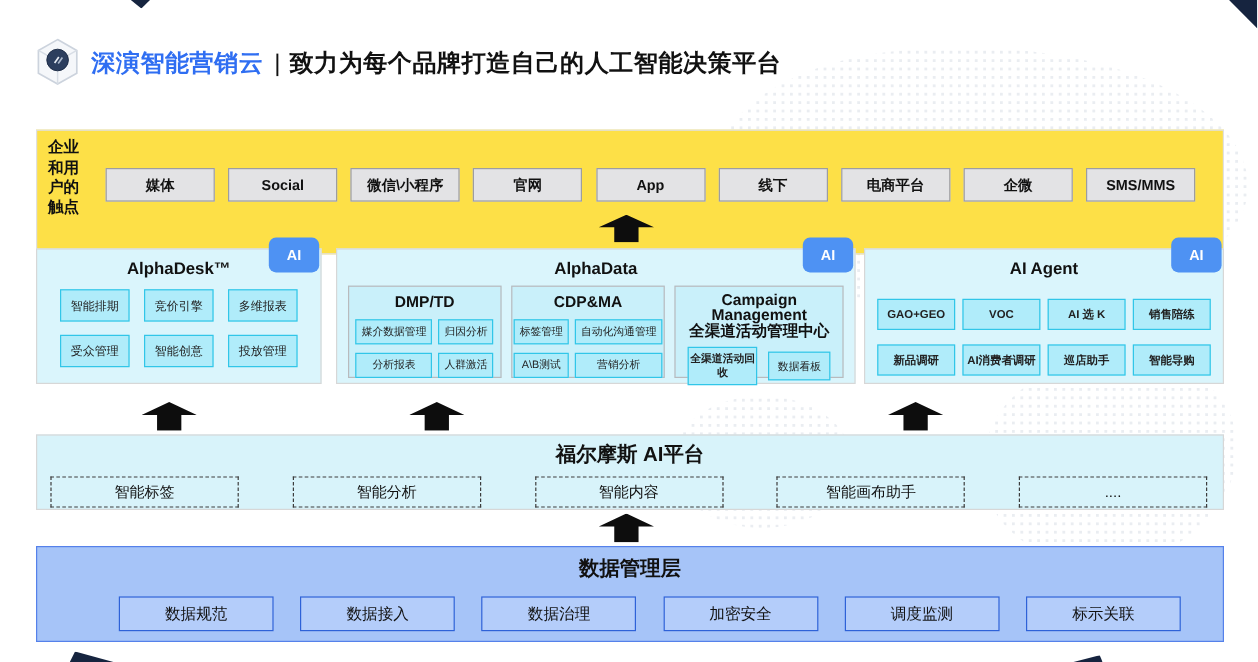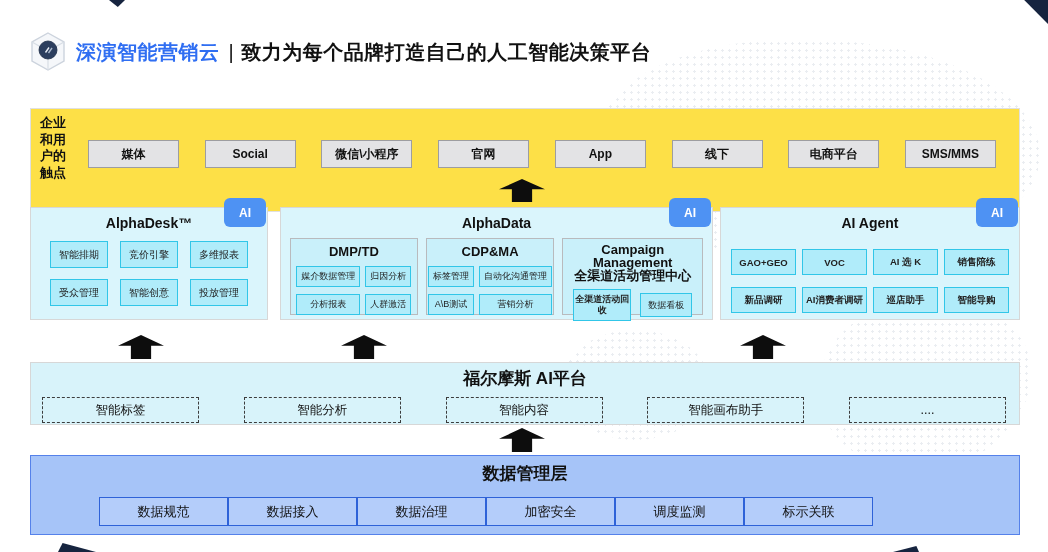--- a/index.html
+++ b/index.html
@@ -71,21 +71,21 @@
 
   
   .holmes { top:362px; height:63px; background:#d8f3fa; border:1px solid #d7d7d7; }
   .h-title { text-align:center; font-size:17px; font-weight:bold; color:#111; margin-top:4px; }
   .h-items { position:absolute; left:11px; right:13px; top:34px; display:flex; justify-content:space-between; }
   .hbox { width:157px; height:26px; border:1px dashed #3c3c3c; display:flex; align-items:center; justify-content:center; font-size:12.5px; color:#111; }
 
   
   .dlayer { top:455px; height:80px; background:#a6c4f8; border:1px solid #5581ea; }
   .dl-title { text-align:center; font-size:17px; font-weight:bold; color:#111; margin-top:6px; }
-  .dl-items { position:absolute; left:33px; right:35px; top:41px; display:flex; justify-content:flex-start;padding-left:35px; }
+  .dl-items { position:absolute; left:33px; right:35px; top:41px; display:flex; justify-content:space-between;padding-left:35px; }
   .dbox { width:129px; height:29px; background:#b4cdfa; border:1px solid #2e62d8; display:flex; align-items:center; justify-content:center; font-size:13px; color:#111; }
 </style>
 </head>
 <body>
 
 <div class="stage">
 
   <div class="dots d1"></div>
   <div class="dots d2"></div>
   <div class="dots d3"></div>
@@ -113,20 +113,21 @@
   <div class="band touch">
     <div class="touch-label">企业和用户的触点</div>
     <div class="touch-items">
       <div class="tbox">媒体</div>
       <div class="tbox">Social</div>
       <div class="tbox">微信\小程序</div>
       <div class="tbox">官网</div>
       <div class="tbox">App</div>
       <div class="tbox">线下</div>
       <div class="tbox">电商平台</div>
+      <div class="tbox">企微</div>
       <div class="tbox">SMS/MMS</div>
     </div>
   </div>
 
   <div class="arrow a-top"></div>
 
   <div class="panel p-desk">
     <div class="ai-badge">AI</div>
     <div class="p-title">AlphaDesk™</div>
     <div class="desk-grid">

